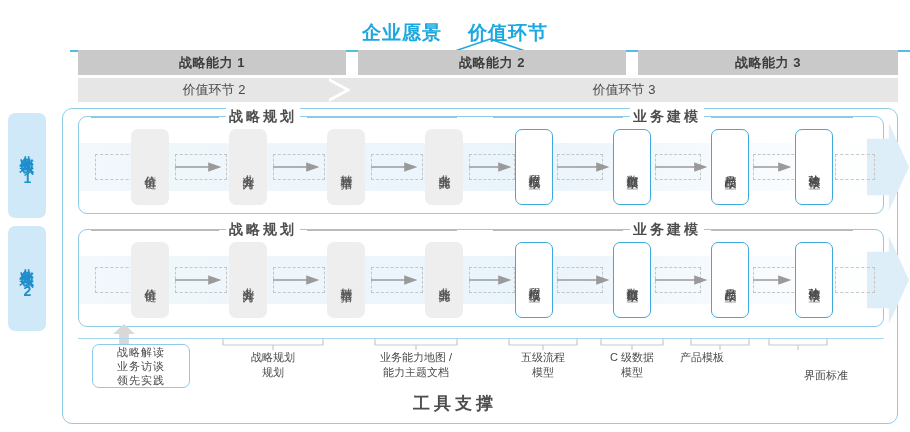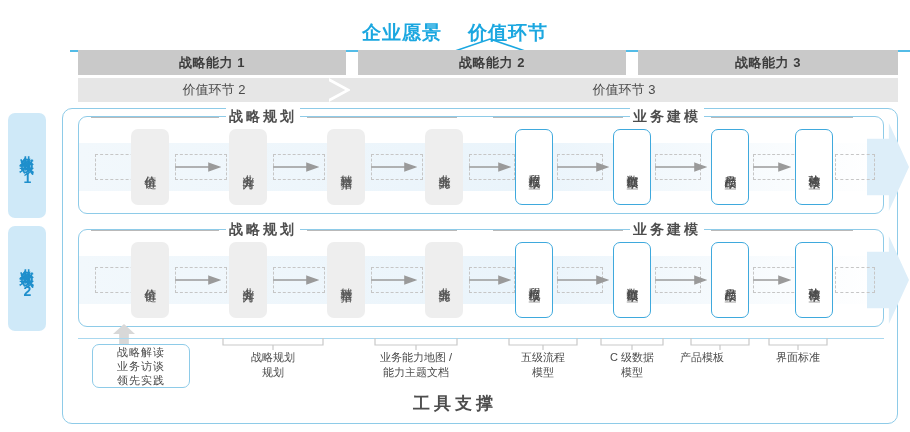--- a/index.html
+++ b/index.html
@@ -393,19 +393,19 @@
     <div>模型</div>
   </div>
   <div class="tool-cap" style="left:582px;top:350px;width:100px;">
     <div>C 级数据</div>
     <div>模型</div>
   </div>
   <div class="tool-cap" style="left:652px;top:350px;width:100px;">
     <div>产品模板</div>
     <div></div>
   </div>
-  <div class="tool-cap" style="left:748px;top:350px;width:100px;">
+  <div class="tool-cap" style="left:748px;top:368px;width:100px;text-align:right;">
     <div>界面标准</div>
     <div></div>
   </div>
 
   <div class="support-title">工具支撑</div>
 </div>
 
 </body></html>

